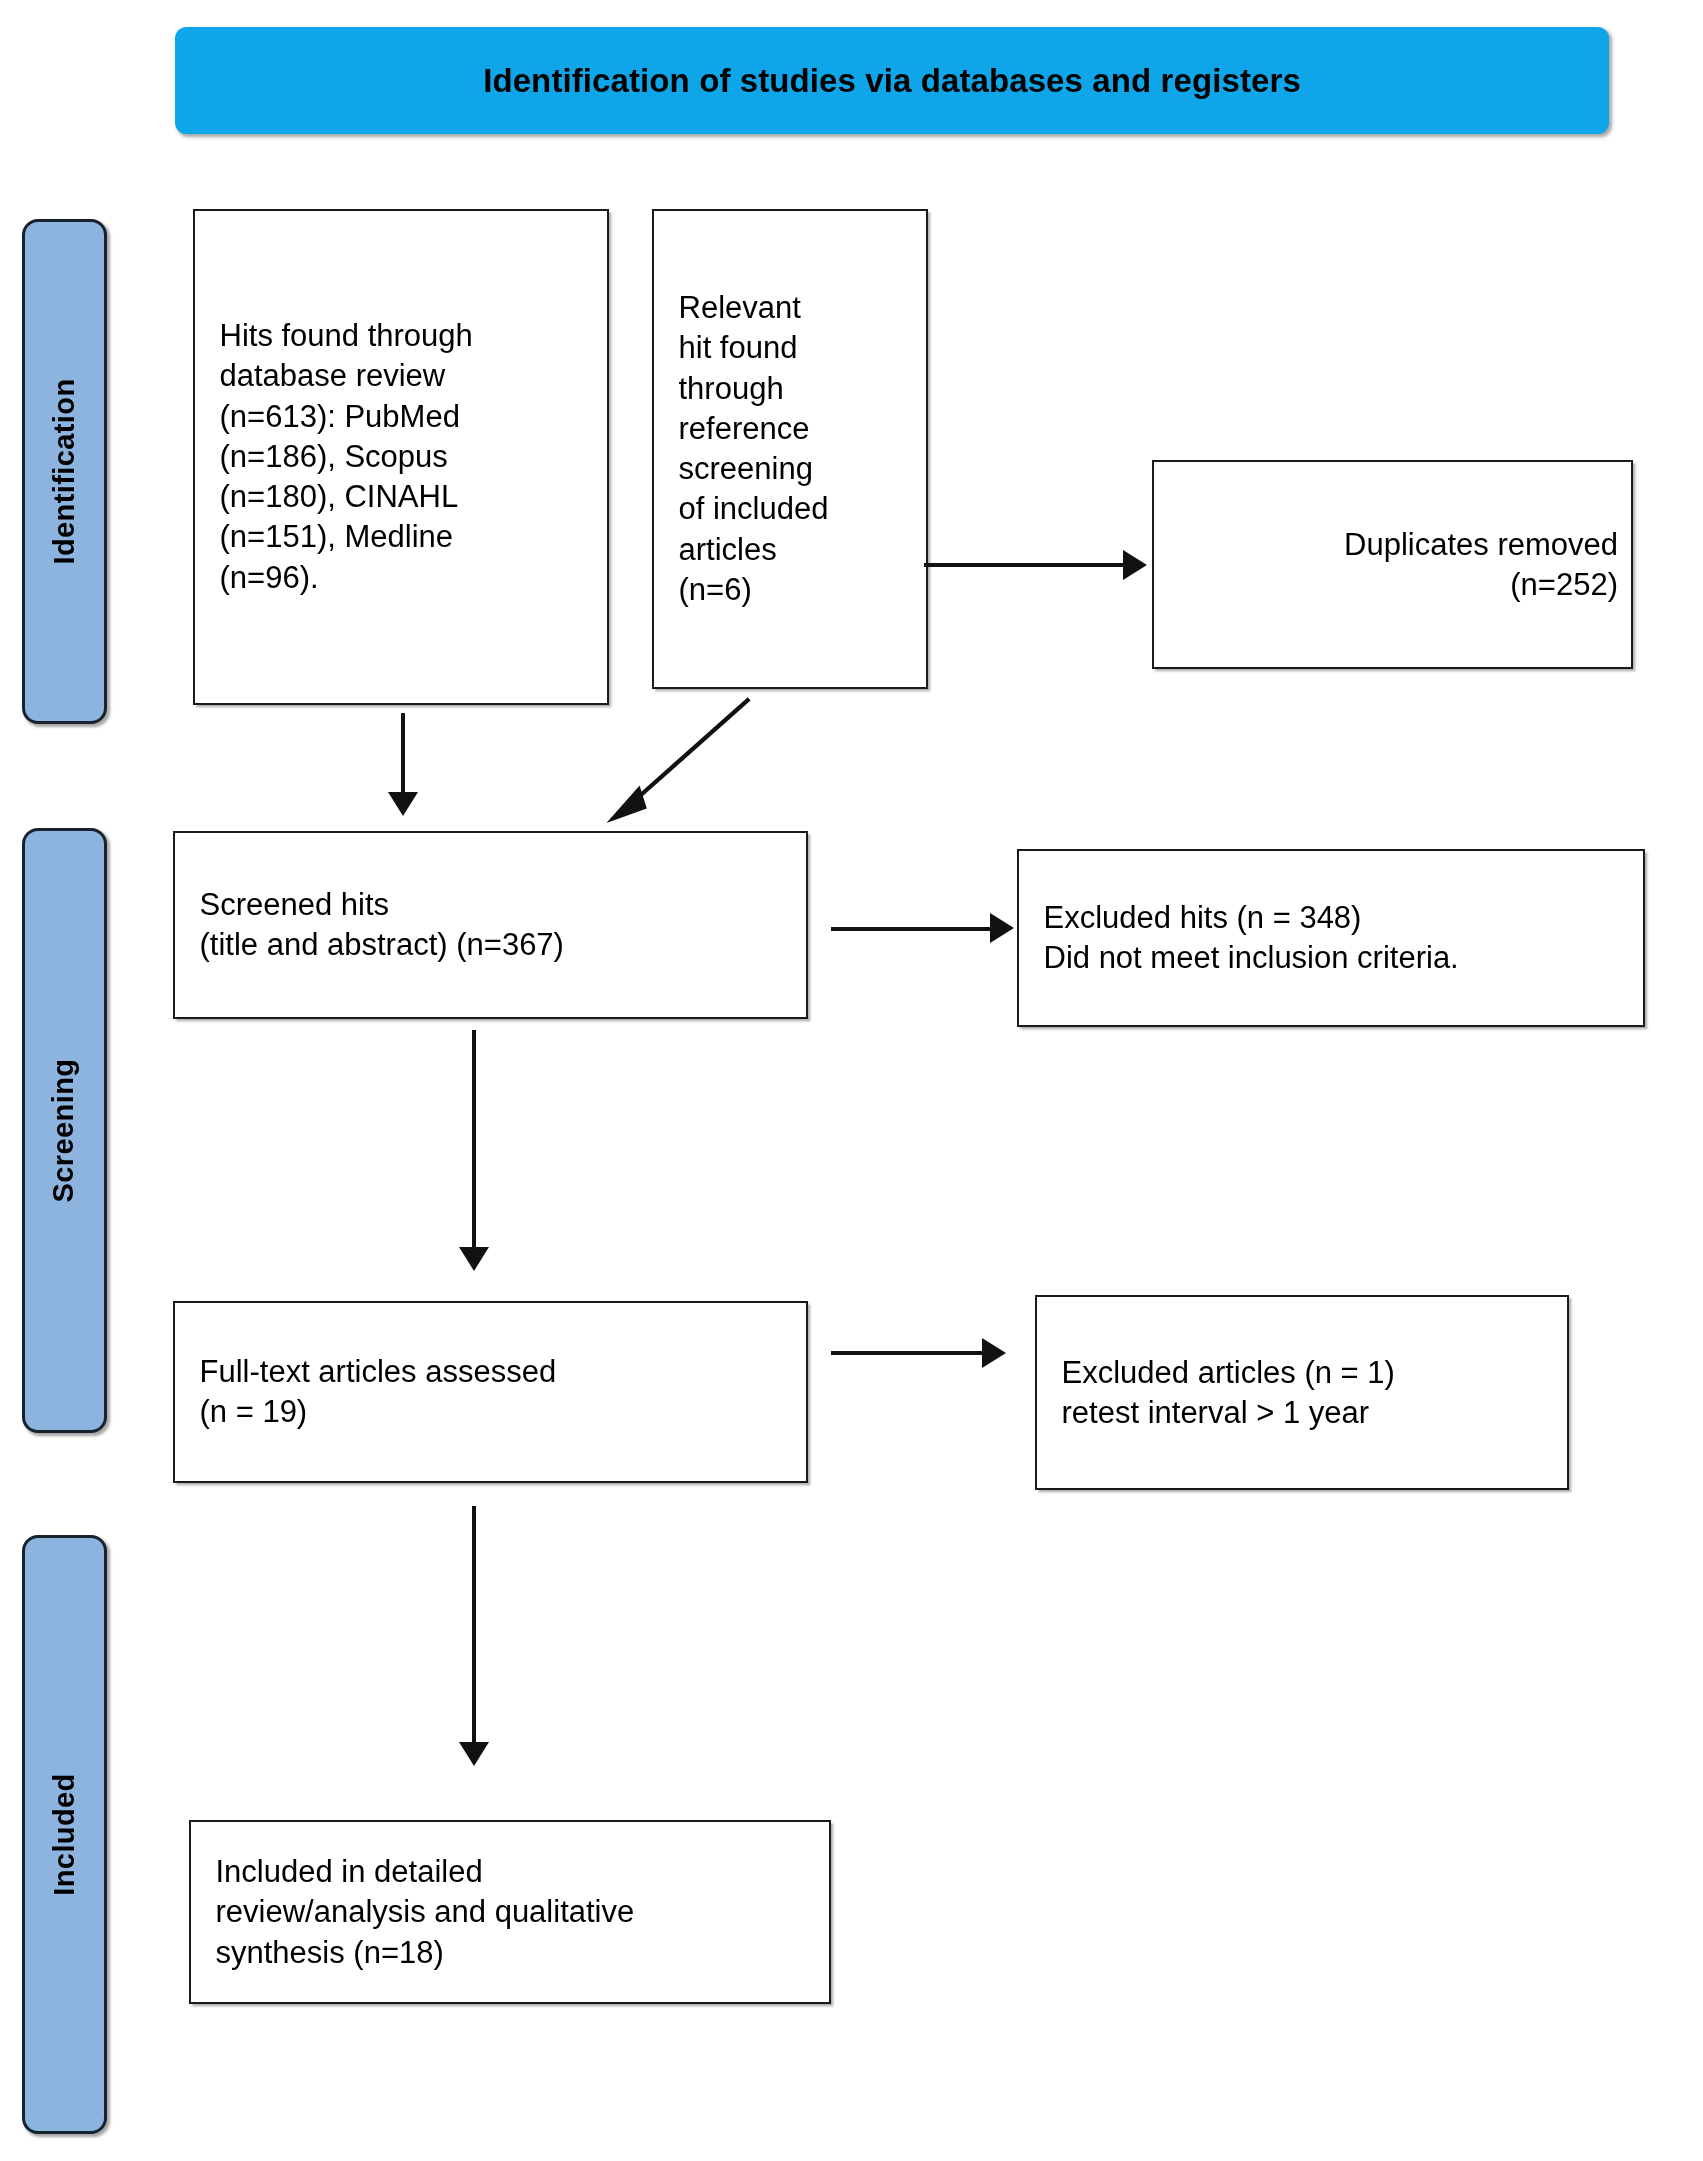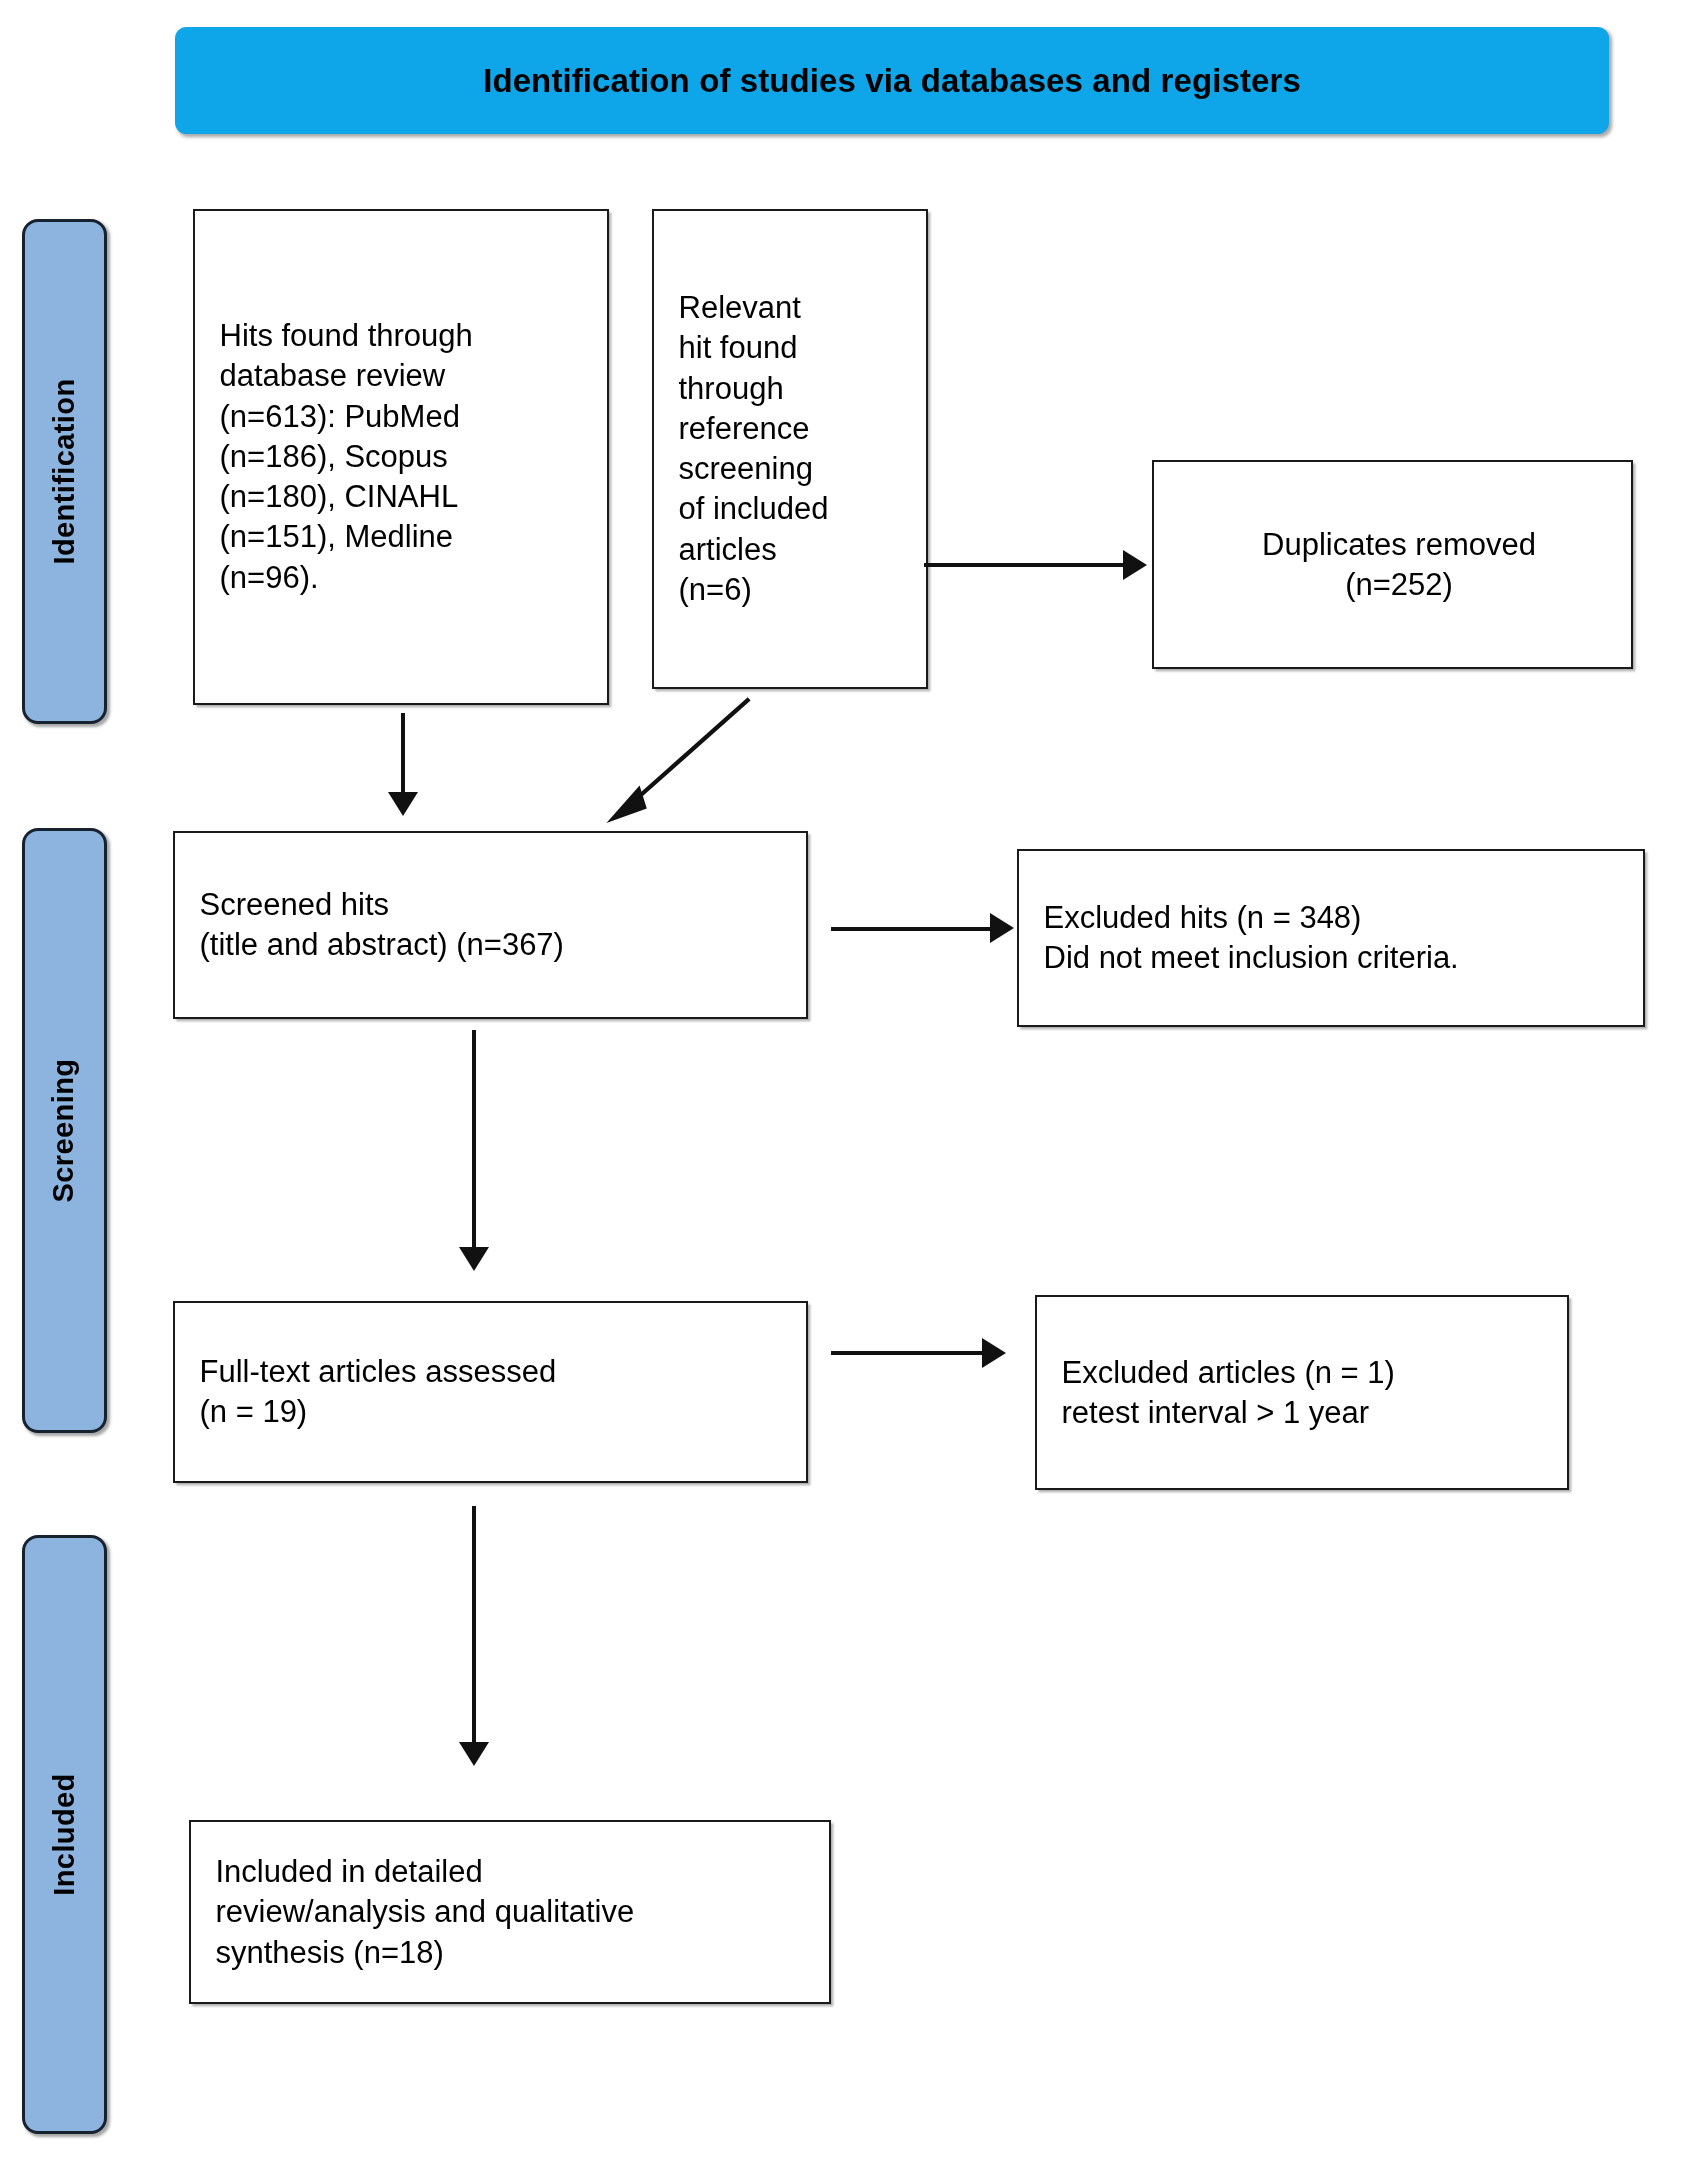--- a/index.html
+++ b/index.html
@@ -78,22 +78,23 @@
     line-height: 1.30;
     color: #000000;
     white-space: pre-line;
   }
   .txt.left {
     text-align: left;
     padding-left: 24.5px;
     padding-right: 13px;
   }
   .txt.center {
-    text-align: center;
+    text-align: right;
     padding-left: 13px;
+    padding-right: 13px;
   }
   .mid { top: 50%; transform: translateY(-50%); }
 
   
   .vline {
     position: absolute;
     width: 3.6px;
     background: #111111;
   }
   .hline {

